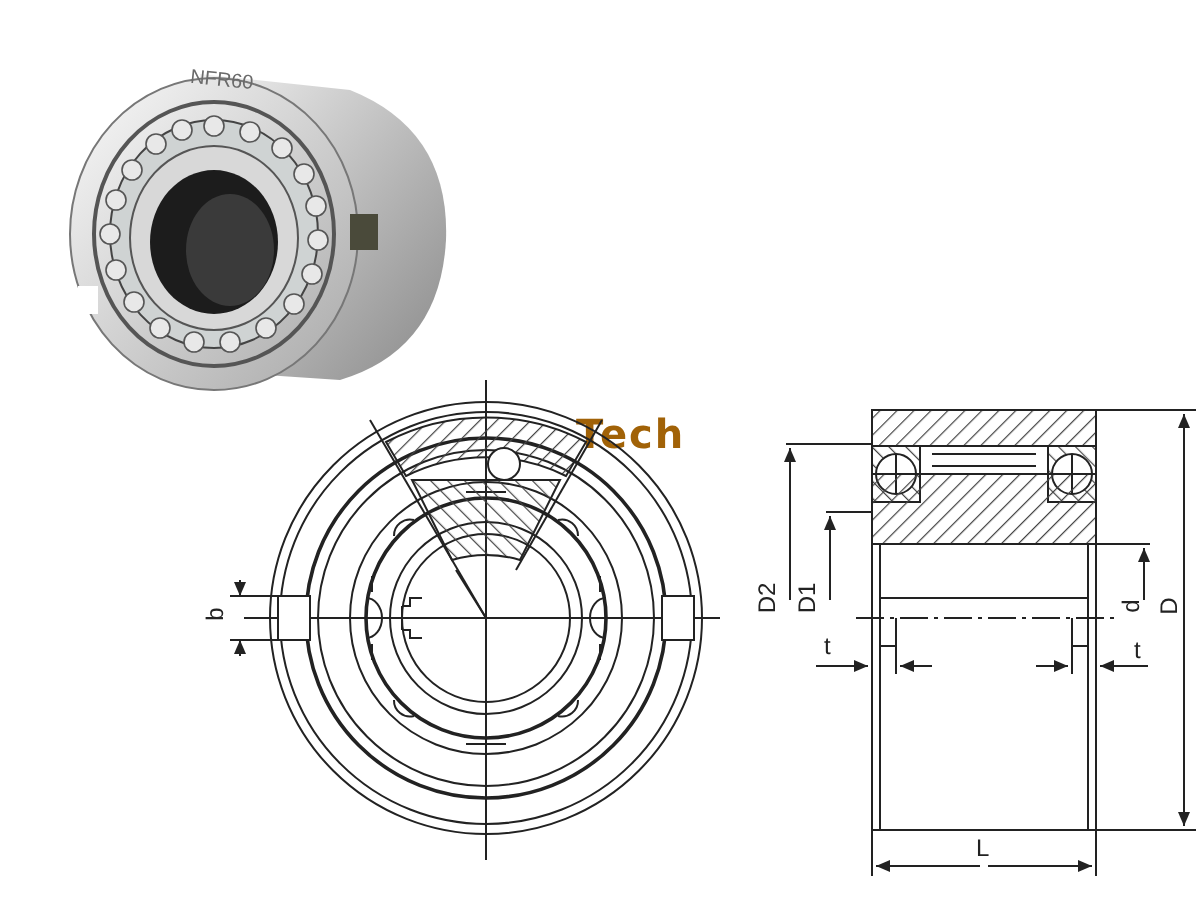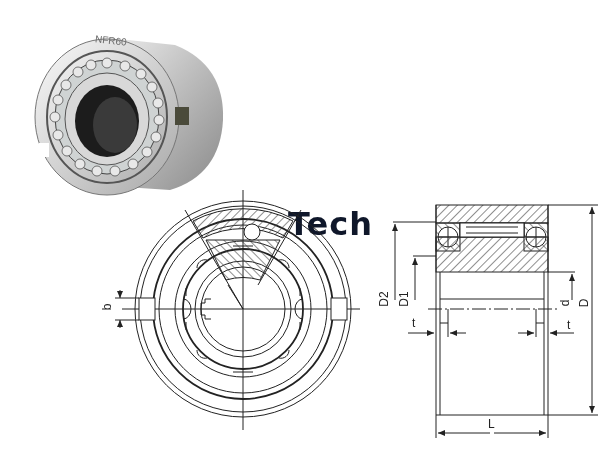--- a/index.html
+++ b/index.html
@@ -1,21 +1,21 @@
 <!DOCTYPE html>
 <html><head>
 <meta charset="utf-8">
 <style>
   html,body{margin:0;padding:0;background:#fff;}
   body{width:600px;height:450px;position:relative;overflow:hidden;font-family:"Liberation Sans",sans-serif;}
   .abs{position:absolute;}
   svg{position:absolute;left:0;top:0;}
   .lbl{position:absolute;font-size:12px;color:#222;font-family:"Liberation Sans",sans-serif;}
   .rot{transform:rotate(-90deg);transform-origin:center;}
-  .wm{position:absolute;font-size:32px;font-weight:bold;color:#0f172a;letter-spacing:1px;font-family:"DejaVu Sans",sans-serif;}
+  .wm{position:absolute;font-size:20px;font-weight:bold;color:#a16207;letter-spacing:1px;font-family:"DejaVu Sans",sans-serif;}
 </style>
 </head>
 <body>
 
 <div class="abs" style="left:25px;top:25px;width:210px;height:175px;">
   <svg width="210" height="175" viewBox="0 0 210 175">
     <defs>
       <linearGradient id="body" x1="0" y1="0" x2="1" y2="1">
         <stop offset="0" stop-color="#f2f2f2"></stop>
         <stop offset="0.5" stop-color="#bdbdbd"></stop>

